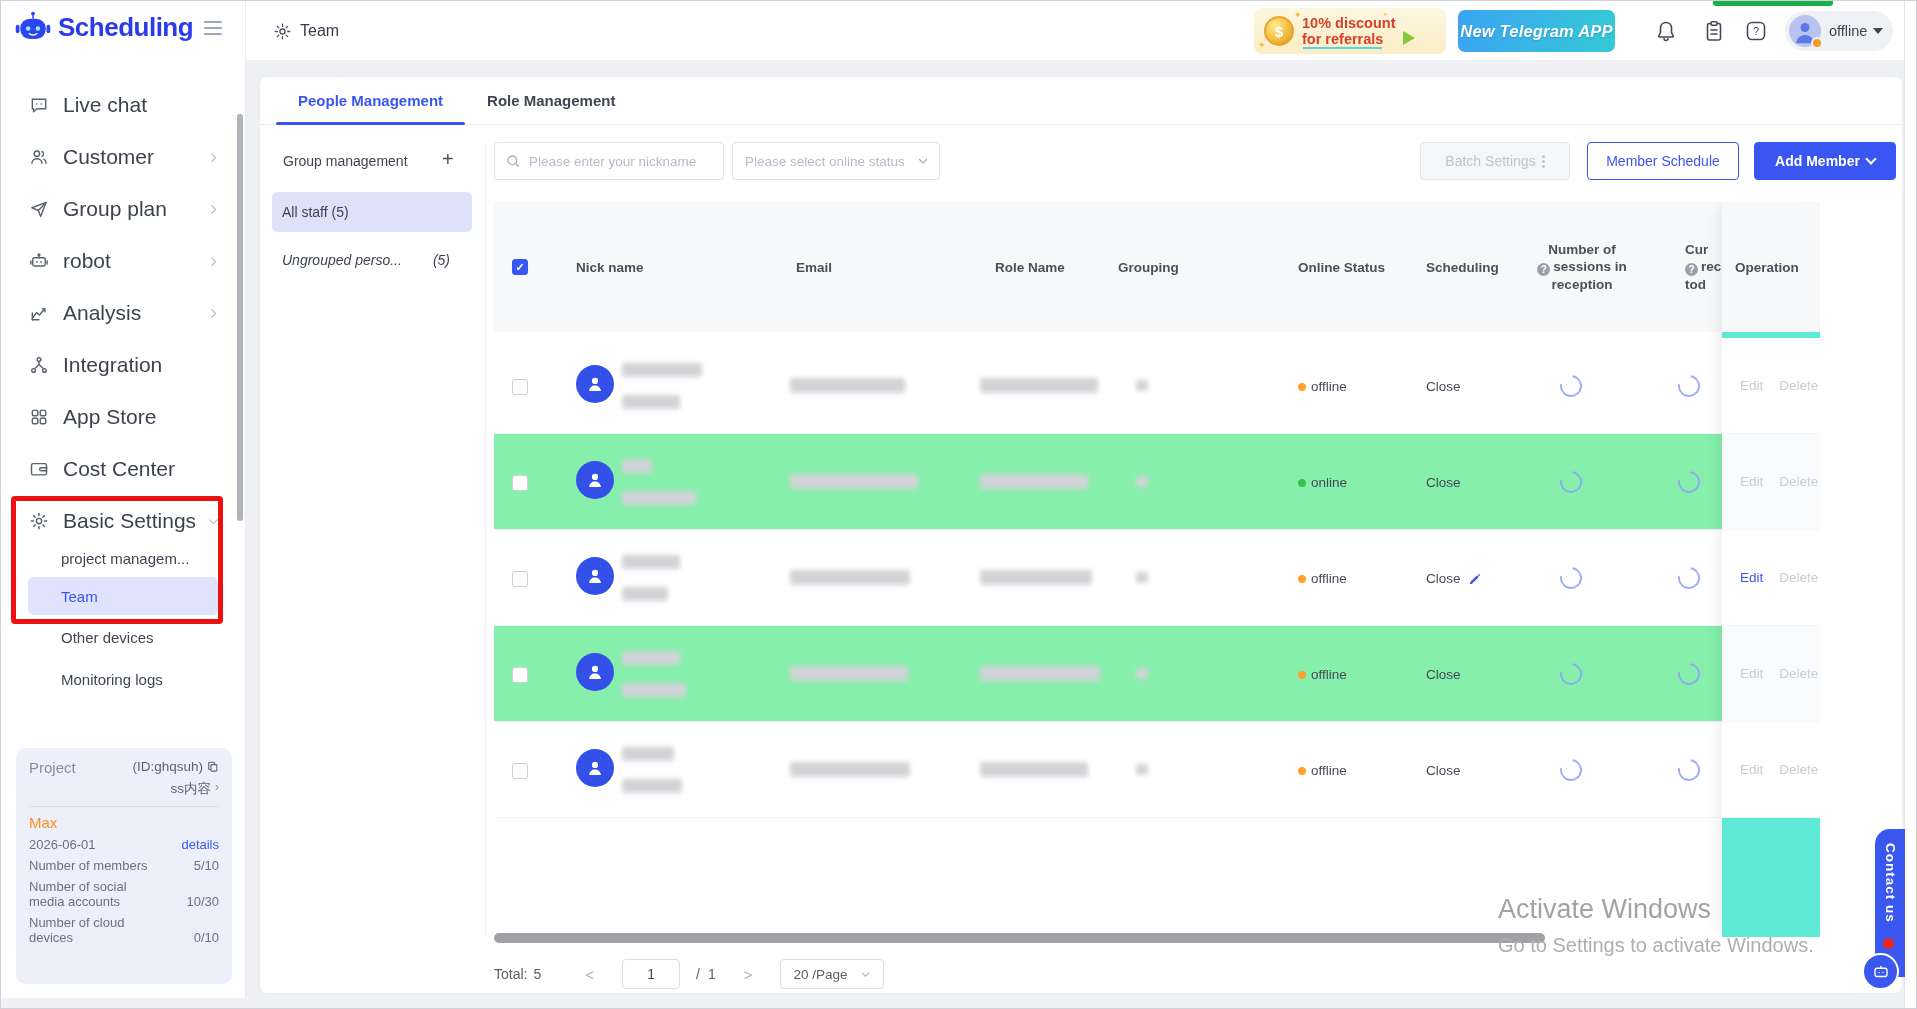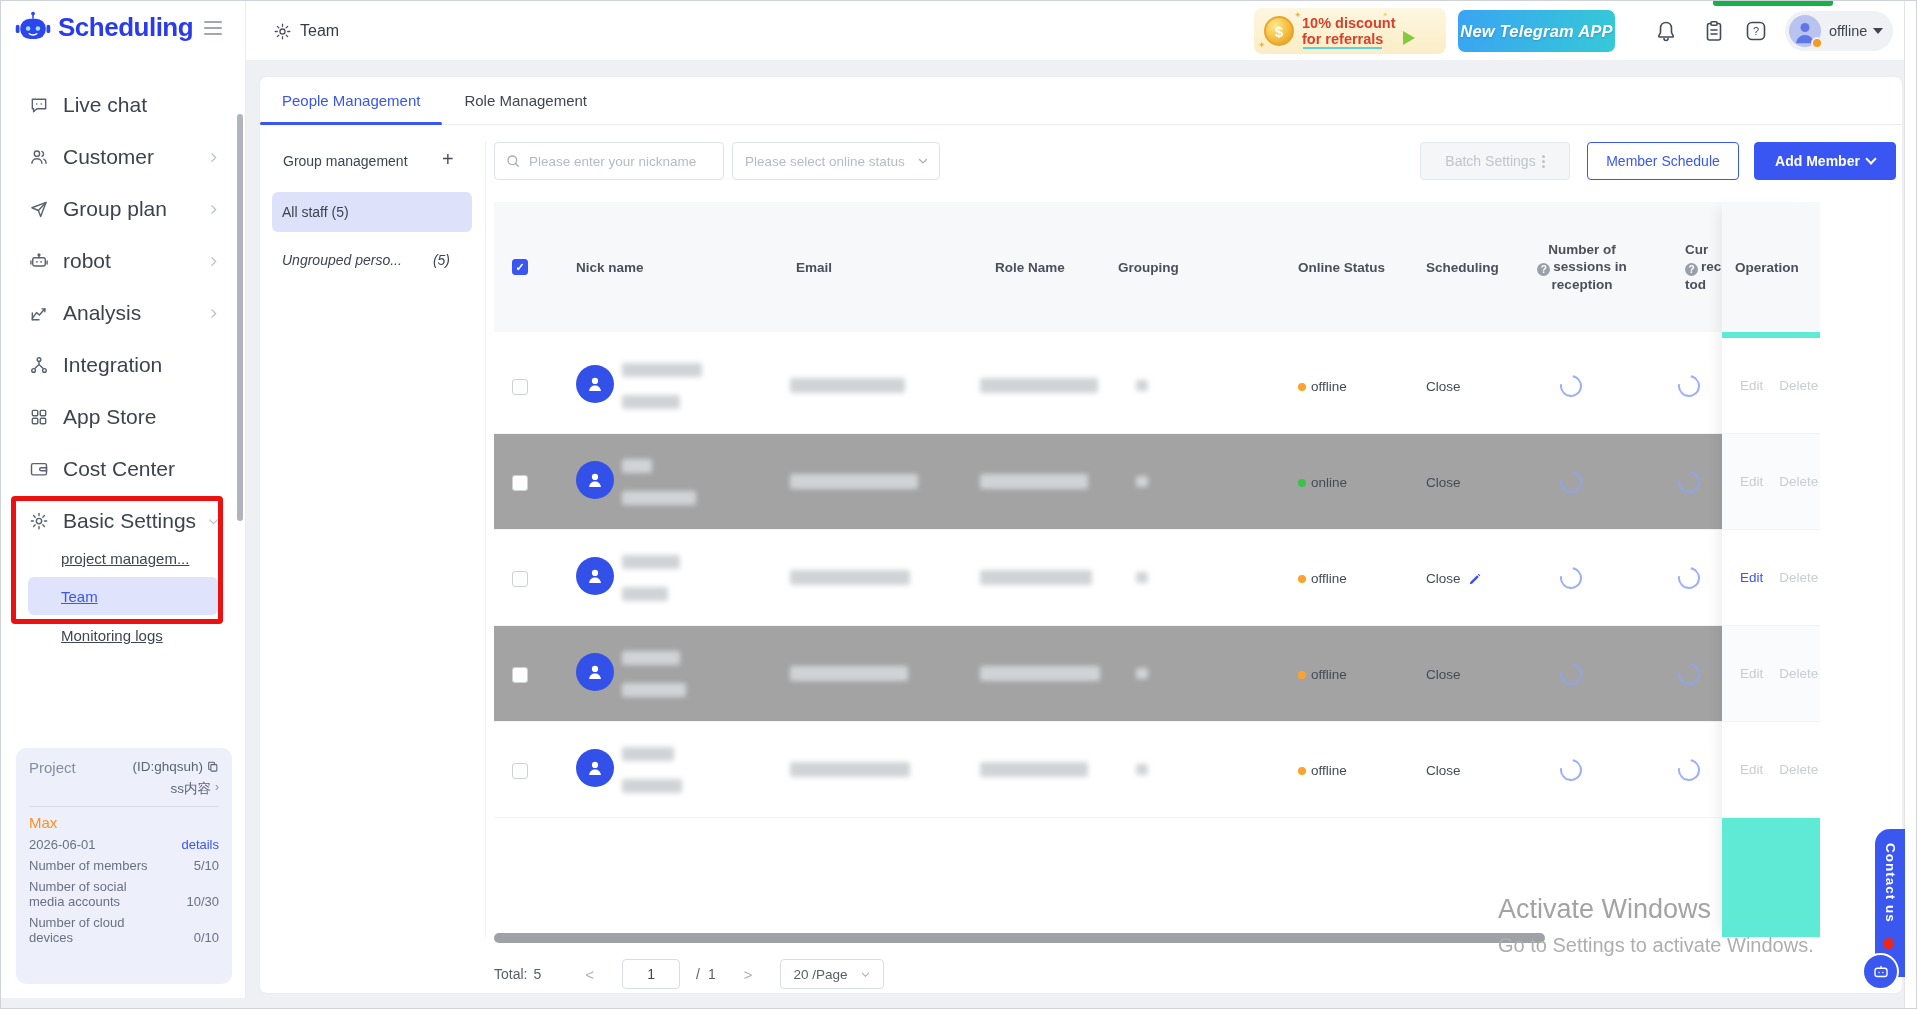--- a/index.html
+++ b/index.html
@@ -41,21 +41,21 @@
   #hamburger i { display:block; width:18px; height:2px; background:#a2a8b3; margin-bottom:4px; border-radius:1px; }
 
   #nav { position:absolute; left:0; top:78px; width:245px; }
   .nav-item { height:52px; display:flex; align-items:center; cursor:pointer; }
   .nav-item .nav-icon { margin-left:28px; display:flex; width:20px; }
   .nav-item .nav-label { margin-left:14px; font-size:21px; color:#3d434e; }
   .nav-item .nav-chevron { margin-left:auto; margin-right:26px; display:flex; }
 
   #subnav { position:absolute; left:0; top:540px; width:245px; }
   .sub-item { display:flex; align-items:center; cursor:pointer; font-size:15px; color:#3f4652; }
-  .sub-item .sub-label { margin-left:60px;text-decoration:underline; }
+  .sub-item .sub-label { margin-left:60px; }
   #sub-0 { height:34px; }
   #sub-1 { height:38px; margin:2px 0 0 27px; width:190px; background:#dfe3fb; border-radius:6px; color:#3a56f2; }
   #sub-1 .sub-label { margin-left:33px; }
   #sub-2 { height:44px; }
   #sub-3 { height:40px; }
 
   #red-annotation { position:absolute; left:10px; top:495px; width:212px; height:128px; border:5px solid #ec1111; border-radius:4px; pointer-events:none; z-index:9; }
   #side-scrollthumb { position:absolute; right:2px; top:113px; width:6px; height:407px; background:#7d828c; opacity:.6; border-radius:3px; z-index:8; cursor:pointer; }
 
   #project-card { position:absolute; left:15px; top:747px; width:216px; height:236px; background:#edf0fa; border-radius:10px; padding:11px 13px; font-size:13px; color:#6a7083; }
@@ -66,21 +66,21 @@
   #pc-divider { border:none; border-top:1px solid #d9dde9; margin:8px 0 7px; }
   #pc-plan { color:#ff8f1f; font-size:15px; margin-bottom:6px; }
   .pc-stat { display:flex; justify-content:space-between; margin-bottom:6px; line-height:15px; }
   .pc-stat .lbl { width:132px; }
   .pc-stat .val { align-self:flex-end; }
   #pc-details { color:#3a56f2; cursor:pointer; }
   .pc-arrow { color:#8a90a0; font-size:12px; }
 
   
   #card { position:absolute; left:258px; top:75px; width:1644px; height:918px; background:#fff; border:1px solid #ebedf1; border-radius:8px; z-index:1; }
-  #tabbar { position:absolute; left:0; top:0; right:0; height:48px; border-bottom:1px solid #e9ebf0; display:flex; padding-left:0; }
+  #tabbar { position:absolute; left:0; top:0; right:0; height:48px; border-bottom:1px solid #e9ebf0; display:flex; padding-left:16px;font-weight:bold; }
   .tab { position:relative; padding:0 22px; display:flex; align-items:center; font-size:15px; color:#3f4652; cursor:pointer; }
   .tab.active { color:#3a56f2; }
   .tab.active::after { content:""; position:absolute; left:0; right:0; bottom:-1px; height:3px; background:#3a56f2; border-radius:2px; }
 
   #group-header { position:absolute; left:23px; top:76px; font-size:14px; color:#3f4652; }
   #group-add { position:absolute; left:182px; top:71px; font-size:20px; color:#4a505b; cursor:pointer; }
   .group-item { position:absolute; left:12px; width:200px; height:40px; display:flex; align-items:center; border-radius:6px; font-size:14px; color:#3d4450; cursor:pointer; }
   #group-0 { top:115px; background:#dde2fa; }
   #group-1 { top:163px;font-style:italic; }
   .group-item .g-label { margin-left:10px; }
@@ -110,21 +110,21 @@
   .hc-online { left:804px; } .hc-sched { left:932px; }
   .hc-sessions { left:1028px; width:120px; text-align:center; line-height:17px; white-space:normal; }
   .hc-current { left:1191px; width:42px; line-height:17px; overflow:hidden; white-space:normal; }
   .help-q { display:inline-flex; width:13px; height:13px; border-radius:50%; background:#9aa0ab; color:#fff; font-size:10px; font-weight:bold; align-items:center; justify-content:center; margin-right:3px; vertical-align:-2px; cursor:pointer; }
   .cb { position:absolute; width:16px; height:16px; border:1px solid #ccd1da; border-radius:3px; background:#fff; cursor:pointer; }
   .cb.checked { background:#3a56f2; border-color:#3a56f2; color:#fff; font-size:11px; display:flex; align-items:center; justify-content:center; }
   #thead .cb { left:18px; top:57px; }
 
   #rows { position:absolute; left:234px; top:261px; width:1325px; }
   .trow { position:relative; height:96px; background:#fff; border-bottom:1px solid #f2f4f7; }
-  .trow.stripe { background:#a3a3a3; }
+  .trow.stripe { background:#86efac; }
   .trow .cb { left:18px; top:41px; }
   .avatar { position:absolute; left:82px; top:27px; width:38px; height:38px; border-radius:50%; background:#3350e8; display:flex; align-items:center; justify-content:center; }
   .blur { position:absolute; background:#d2d3d6; filter:blur(2.5px); border-radius:2px; }
   .nb1 { left:128px; top:25px; height:14px; }
   .nb2 { left:128px; top:57px; height:14px; }
   .eb  { left:296px; top:40px; height:15px; }
   .rb  { left:486px; top:40px; height:15px; }
   .gb  { left:642px; top:42px; height:11px; width:12px; }
   .status { position:absolute; left:804px; top:41px; display:flex; align-items:center; font-size:13.5px; color:#454b55; }
   .status .dot { width:8px; height:8px; border-radius:50%; margin-right:5px; }
@@ -640,20 +640,23 @@
           </span>
   </div>
 </nav>
     <div id="subnav">
         <div class="sub-item" id="sub-0">
           <span class="sub-label">project managem...</span>
         </div>
         <div class="sub-item" id="sub-1">
           <span class="sub-label">Team</span>
         </div>
+        <div class="sub-item" id="sub-2">
+          <span class="sub-label">Other devices</span>
+        </div>
         <div class="sub-item" id="sub-3">
           <span class="sub-label">Monitoring logs</span>
         </div>
       </div>
 
     <div id="red-annotation"></div>
     <div id="side-scrollthumb"></div>
 
     <div id="project-card">
       <div class="pc-row">

